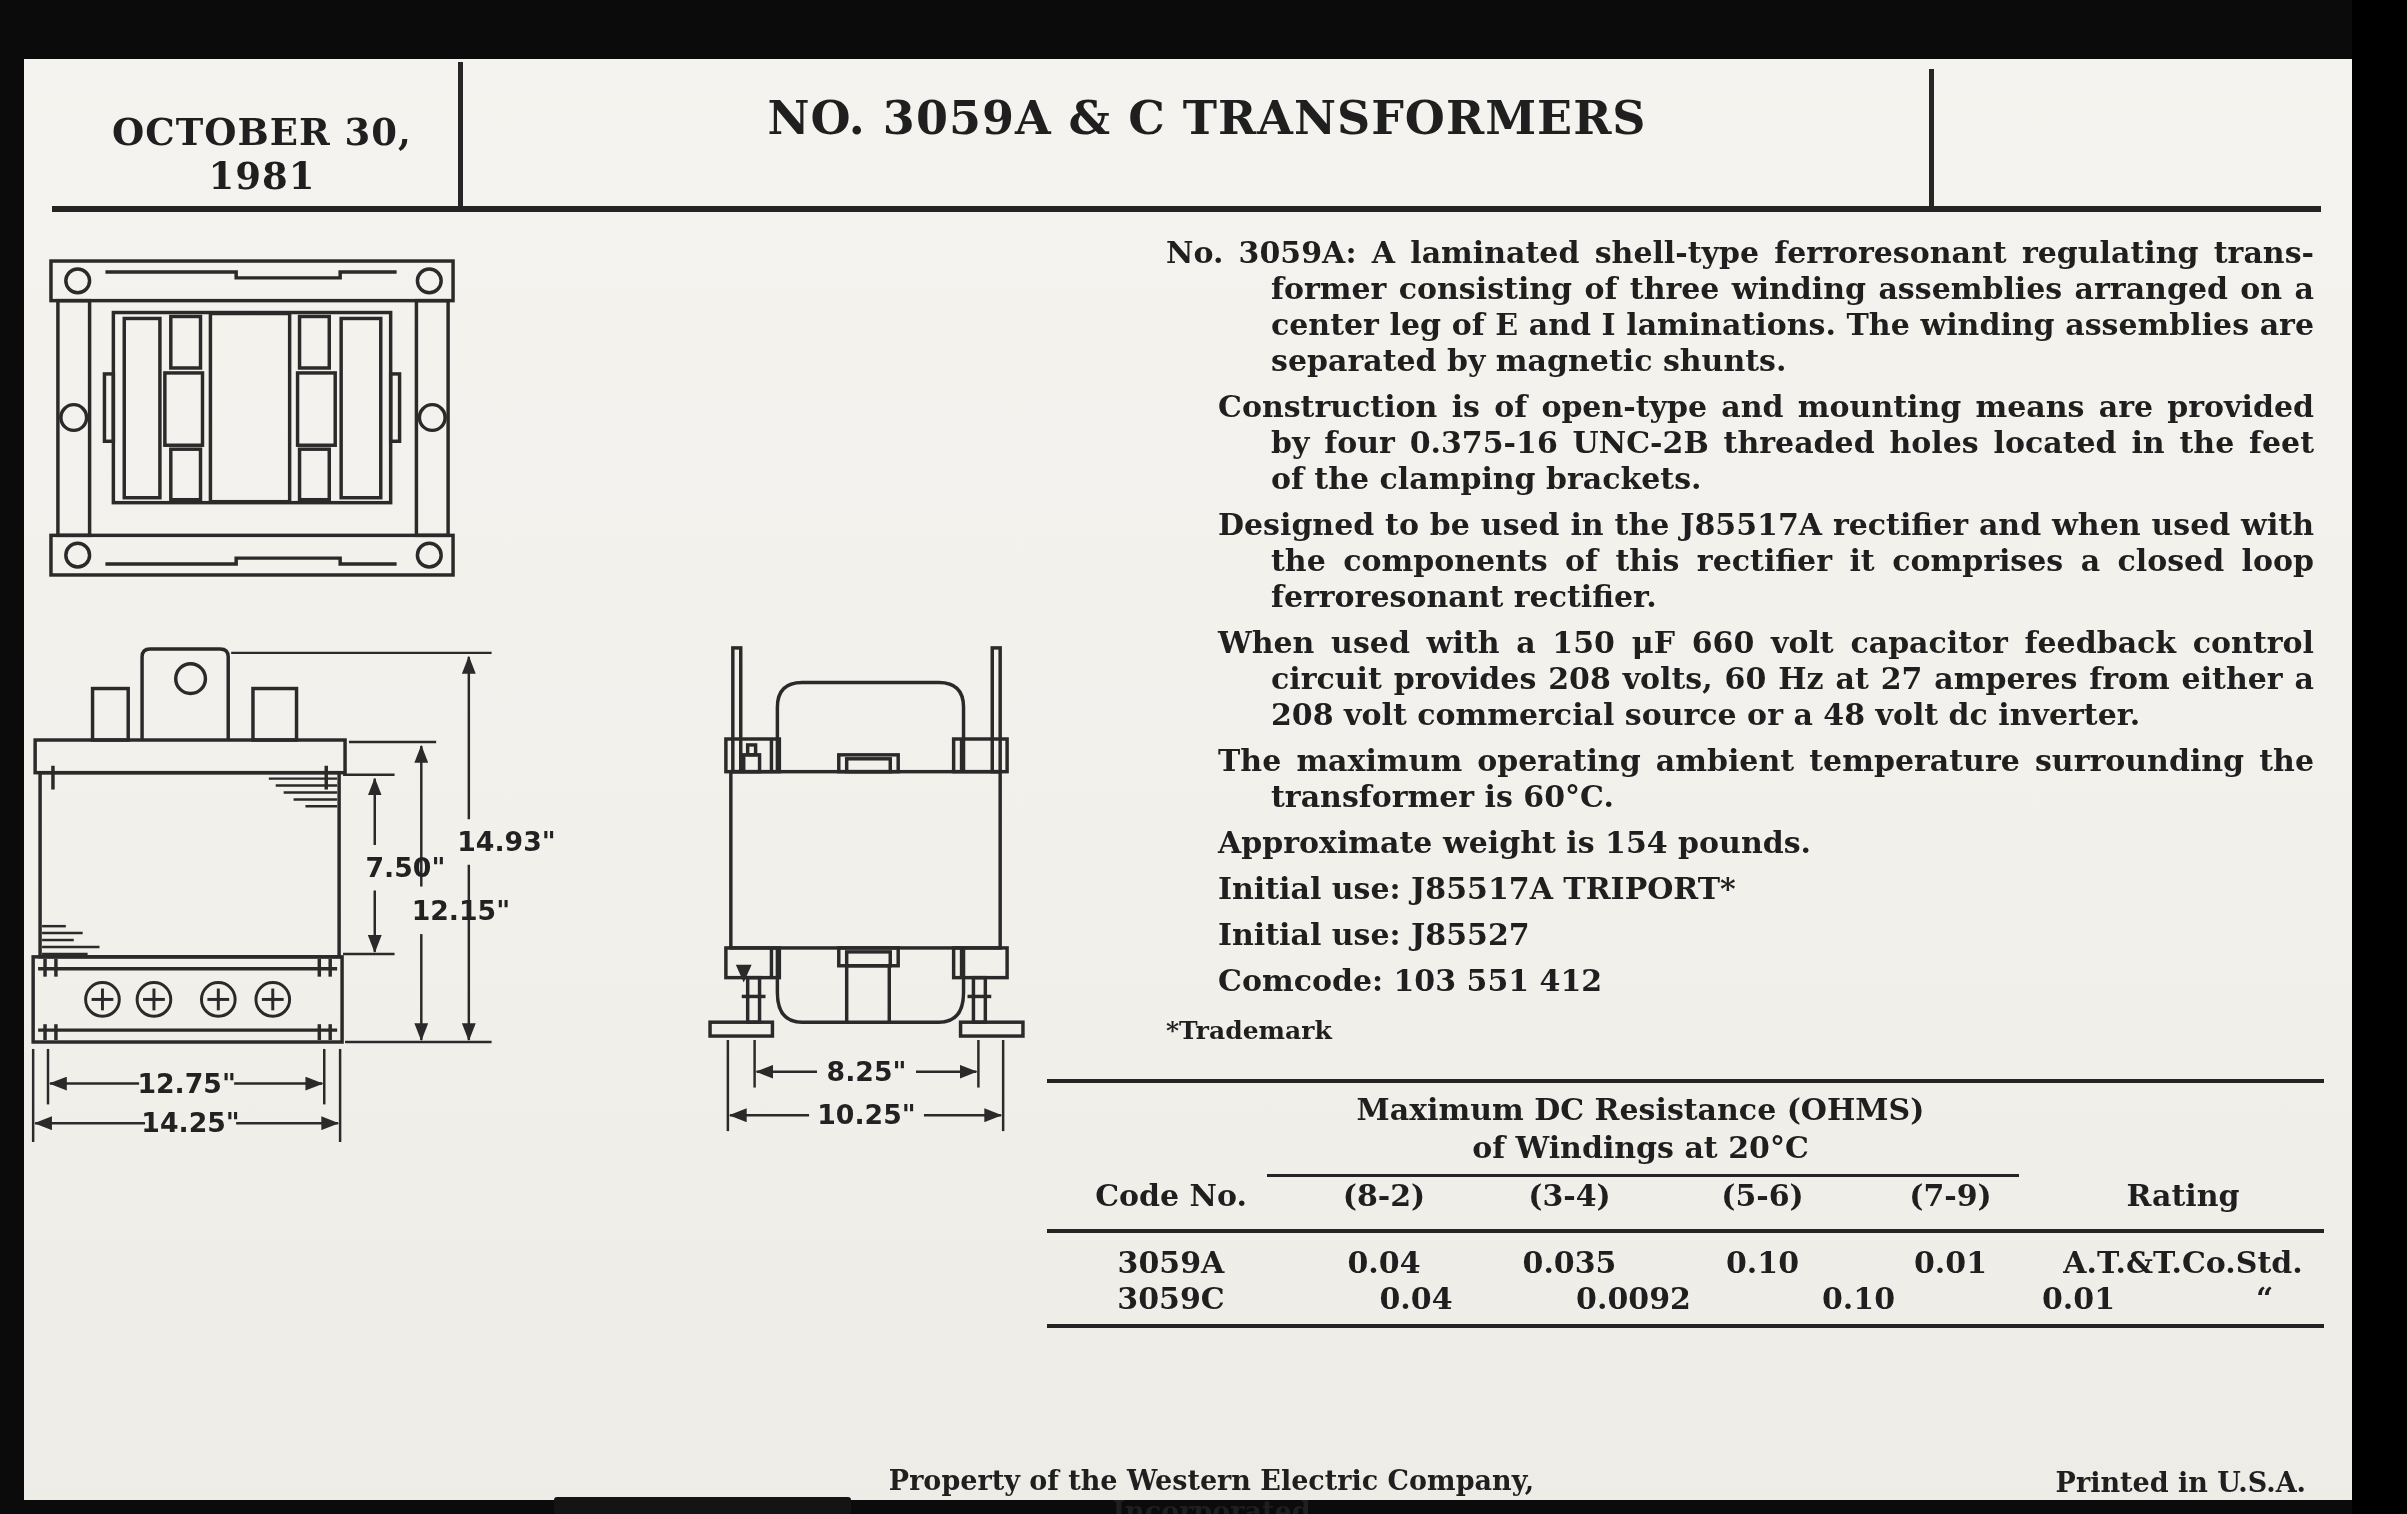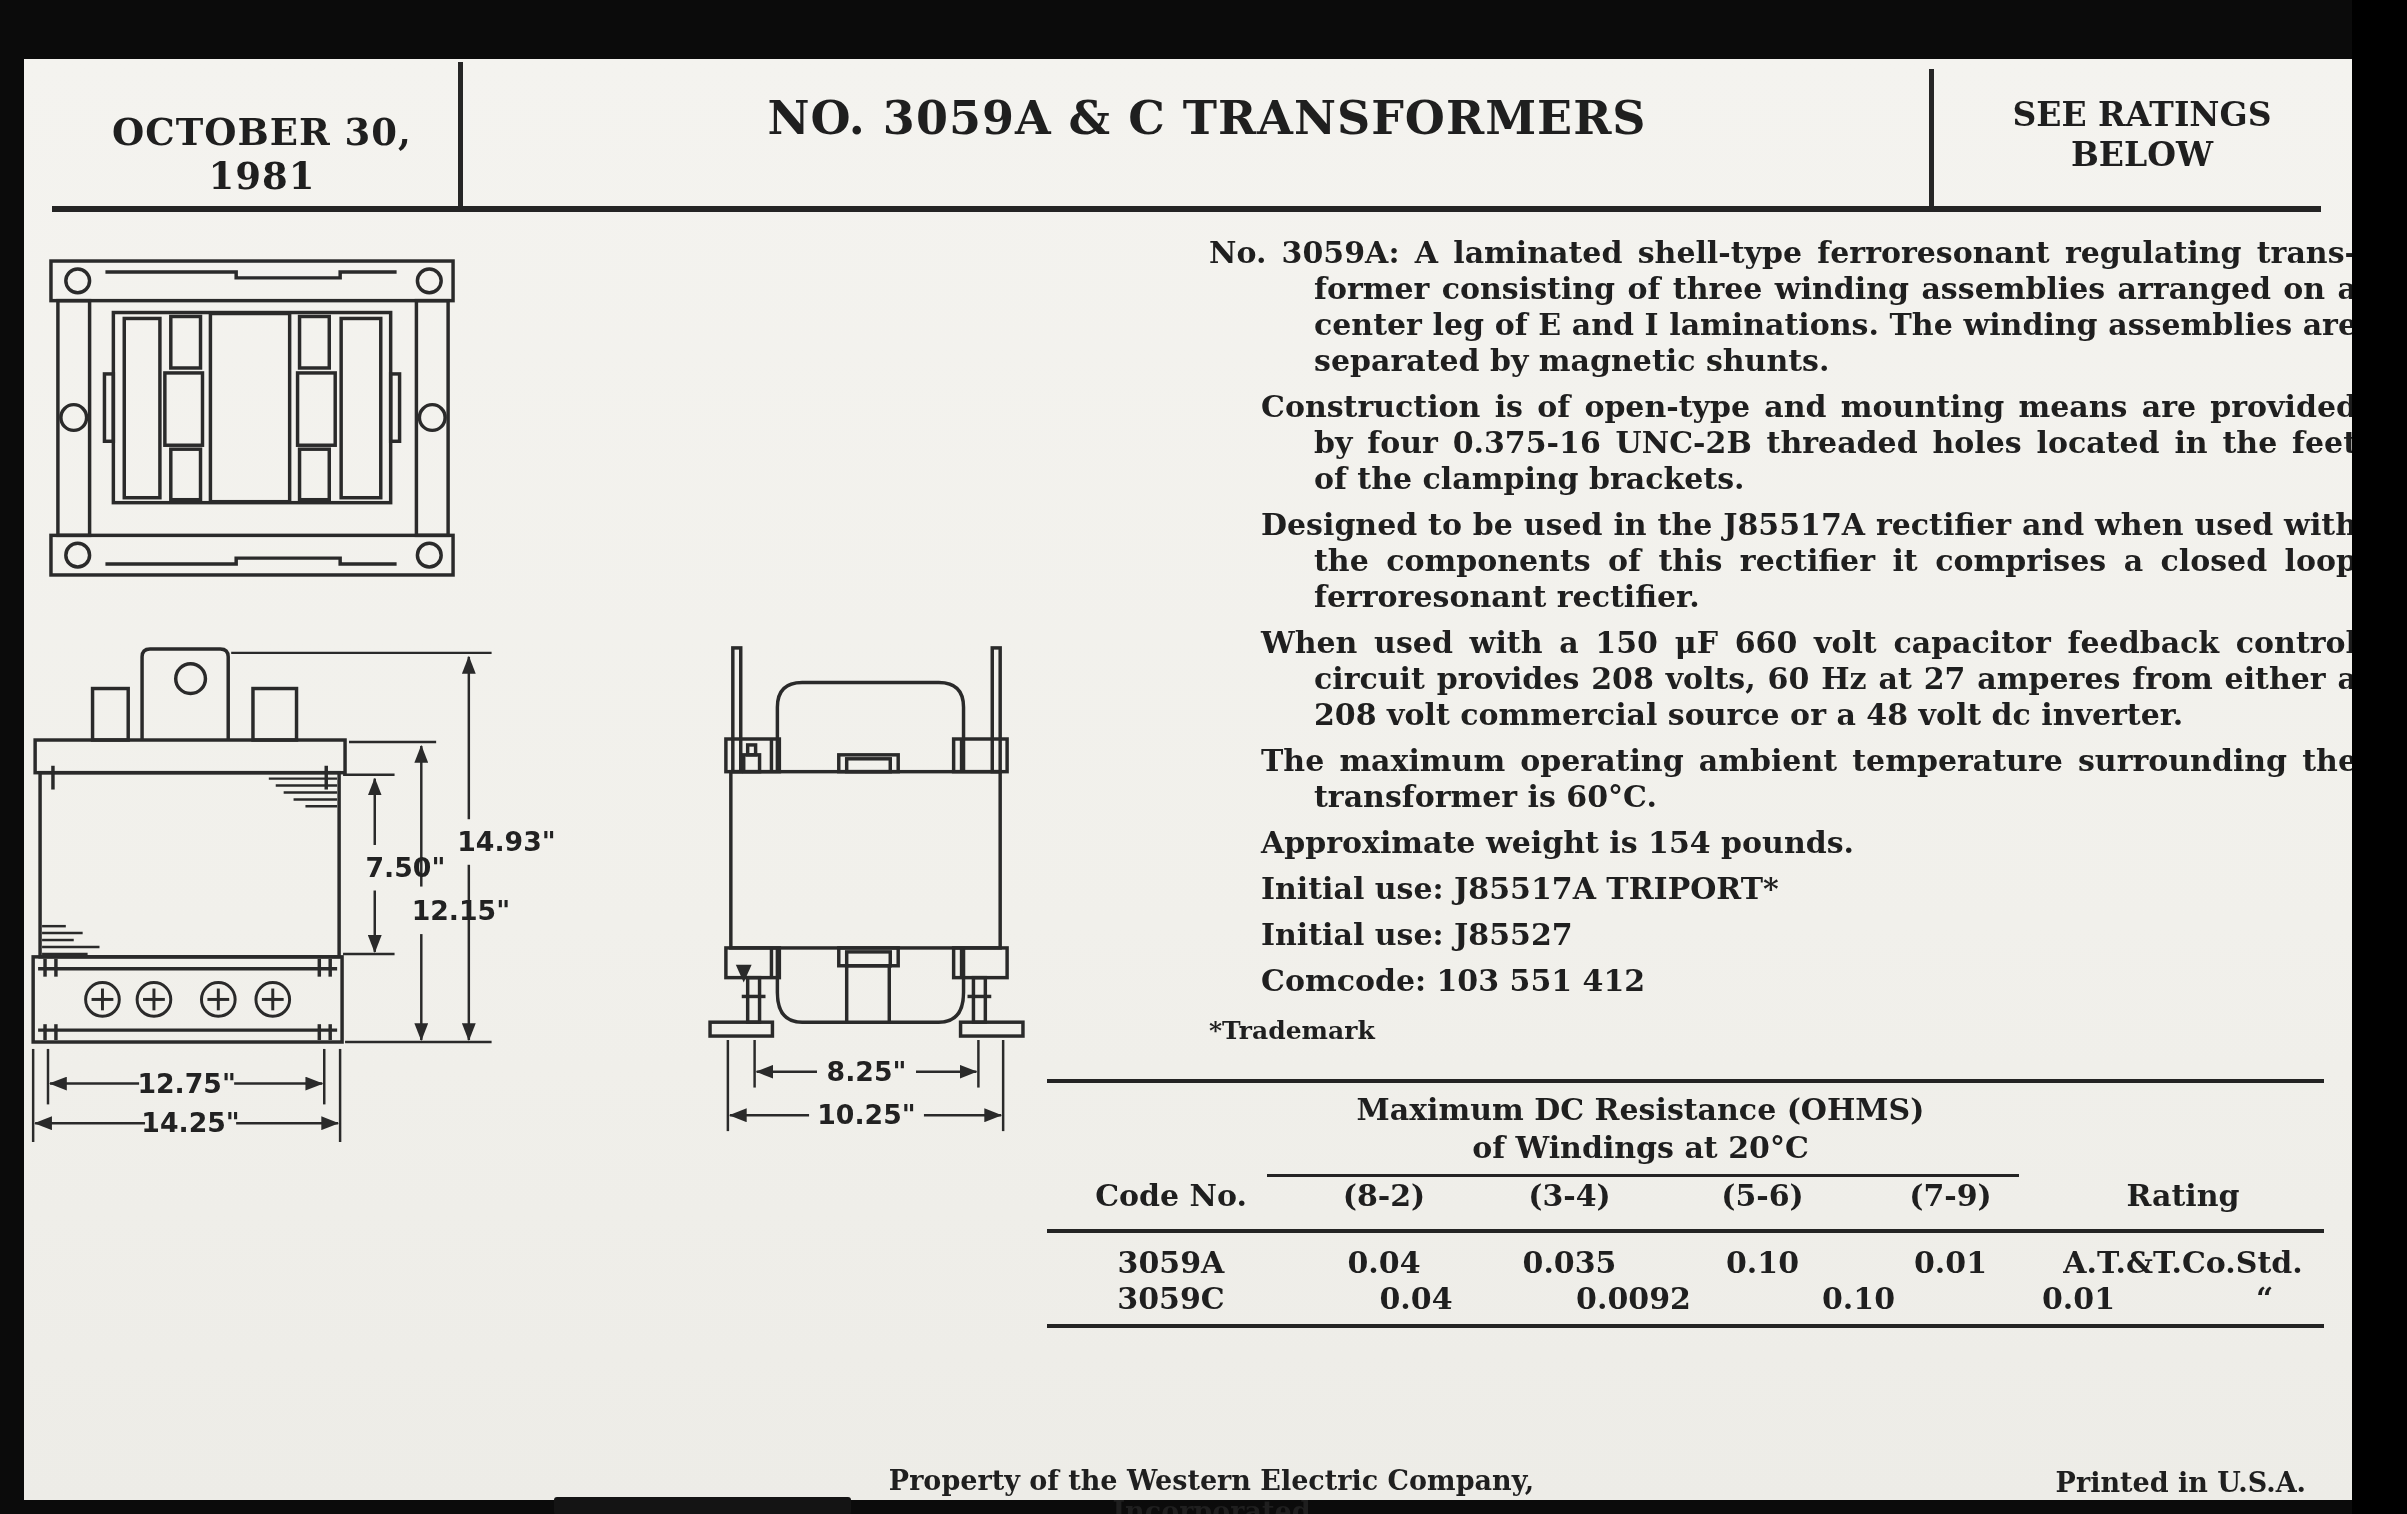--- a/index.html
+++ b/index.html
@@ -20,21 +20,21 @@
   .hdr-ratings{position:absolute;left:1940px;top:36px;width:356px;text-align:center;
                font-size:33px;font-weight:bold;line-height:40px;}
   .hrule{position:absolute;left:28px;top:147px;width:2269px;height:6px;background:#242424;}
 
   
   .svgwrap{position:absolute;}
   svg{display:block;}
   .dimlbl{font-family:"DejaVu Sans", sans-serif;font-weight:bold;font-size:27px;fill:#222;}
 
   
-  .desc{position:absolute;left:1185px;top:176px;width:1148px;
+  .desc{position:absolute;left:1142px;top:176px;width:1148px;
         font-size:30px;line-height:36px;font-weight:bold;text-align:justify;}
   .desc p{margin:0 0 10px 0;}
   .desc p.entry{padding-left:105px;text-indent:-105px;}
   .desc p.sub{padding-left:105px;text-indent:-53px;}
   .desc p.foot{padding-left:0;text-indent:0;font-size:25px;margin-top:14px;}
 
   
   .rtable{position:absolute;left:1023px;top:1020px;width:1277px;height:297px;
           font-size:30px;font-weight:bold;}
   .rule{position:absolute;background:#242424;}
@@ -60,24 +60,20 @@
 </head>
 <body>
 
 <div class="stage">
   <div class="paper">
 
     <div class="hdr-date">OCTOBER 30, 1981</div>
     <div class="vrule vrule1"></div>
     <div class="hdr-title">NO. 3059A &amp; C TRANSFORMERS</div>
     <div class="vrule vrule2"></div>
-    <div class="hdr-ratings">
-      <div>SEE RATINGS</div>
-      <div>BELOW</div>
-    </div>
     <div class="hrule"></div>
 
     <div class="svgwrap" style="left:24px;top:198px;">
       <svg width="411" height="322" viewBox="0 0 415 325">
         <g stroke="#2a2a2a" stroke-width="3.5" fill="none">
           <rect x="3" y="4" width="406" height="40"></rect>
           <path d="M58,15 H190 V21 H295 V15 H352"></path>
           <circle cx="30" cy="24" r="12"></circle>
             <circle cx="385" cy="24" r="12"></circle>
           <rect x="3" y="281" width="406" height="40"></rect>

